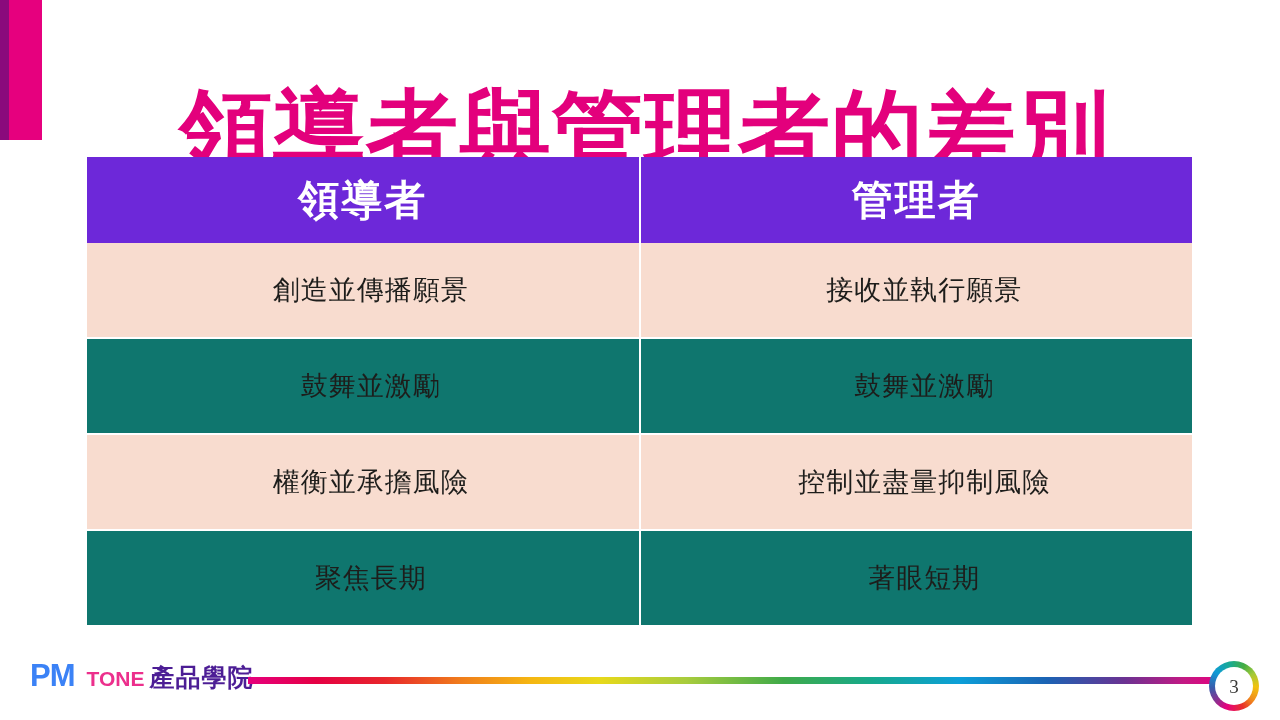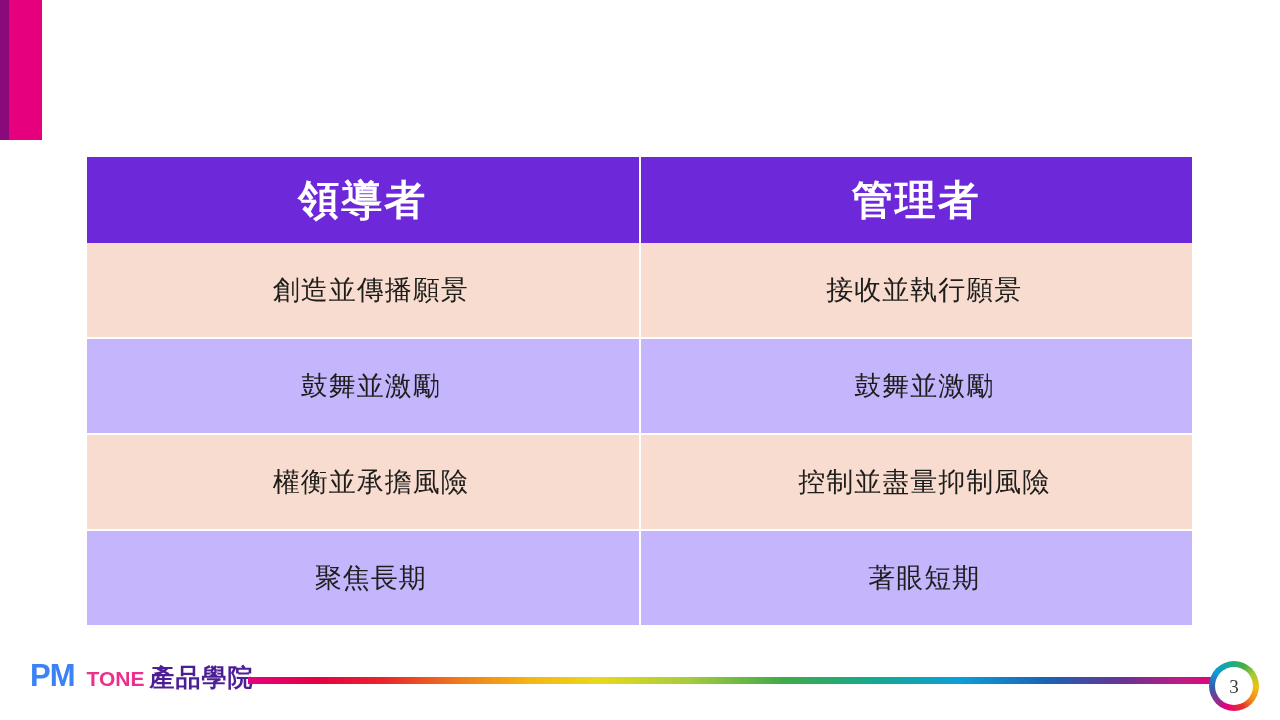--- a/index.html
+++ b/index.html
@@ -97,21 +97,21 @@
     border-bottom: 2px solid #ffffff;
     letter-spacing: 1px;
   }
   table.compare-table td:last-child {
     border-right: none;
   }
   table.compare-table tbody tr.row-shade-dark td {
     background: #f8dccf;
   }
   table.compare-table tbody tr.row-shade-light td {
-    background: #c4b5fd;
+    background: #0f766e;
   }
   table.compare-table tbody tr:last-child td {
     border-bottom: none;
   }
 
   
   .footer {
     position: absolute;
     left: 0;
     bottom: 0;
@@ -211,20 +211,21 @@
 </head>
 <body>
 
 <div class="slide">
 
   <div class="accent-bars">
     <div class="accent-bar-purple"></div>
     <div class="accent-bar-magenta"></div>
   </div>
 
+  <h1 class="slide-title">領導者與管理者的差別</h1>
 
   <div class="table-wrap">
     <table class="compare-table">
       <thead>
         <tr>
           <th>領導者</th>
           <th>管理者</th>
         </tr>
       </thead>
       <tbody>

